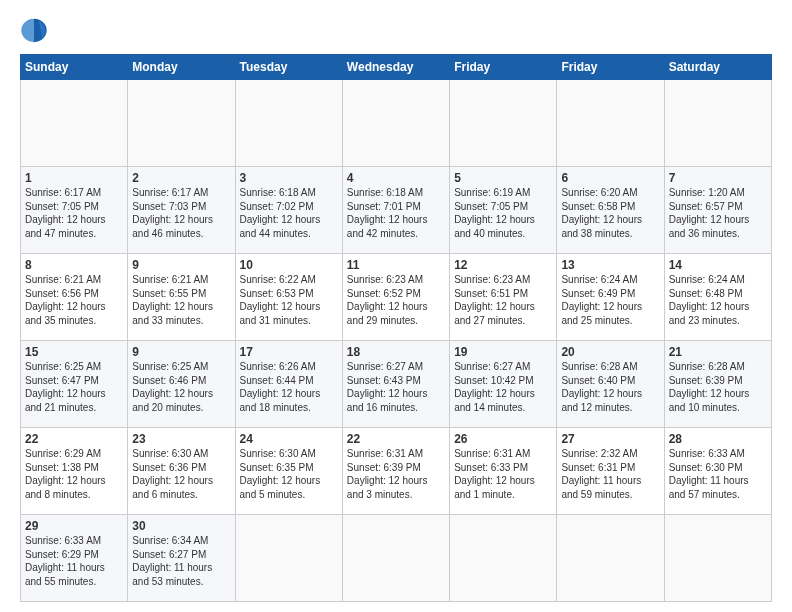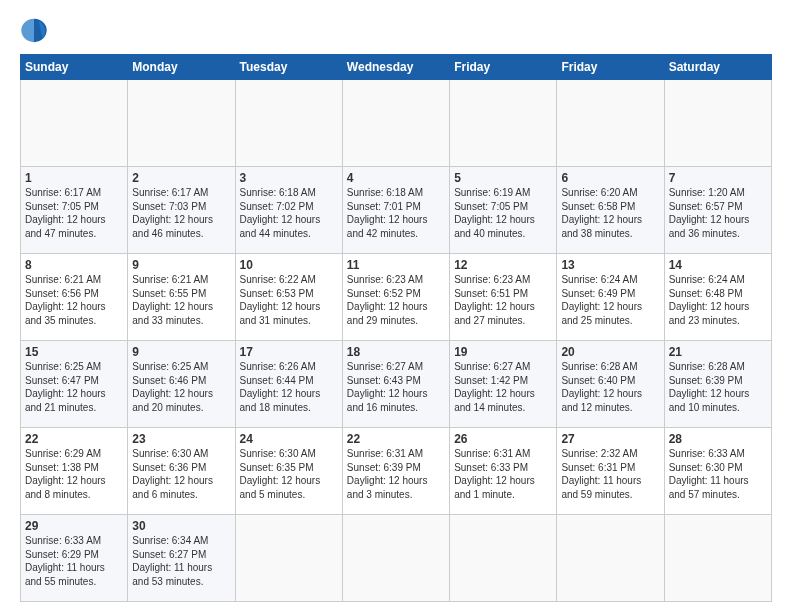--- a/index.html
+++ b/index.html
@@ -267,21 +267,21 @@
           <td>
             <span class="day-num">18</span>
             <div class="cell-text">Sunrise: 6:27 AM
 Sunset: 6:43 PM
 Daylight: 12 hours
 and 16 minutes.</div>
           </td>
           <td>
             <span class="day-num">19</span>
             <div class="cell-text">Sunrise: 6:27 AM
-Sunset: 1:42 PM
+Sunset: 10:42 PM
 Daylight: 12 hours
 and 14 minutes.</div>
           </td>
           <td>
             <span class="day-num">20</span>
             <div class="cell-text">Sunrise: 6:28 AM
 Sunset: 6:40 PM
 Daylight: 12 hours
 and 12 minutes.</div>
           </td>

